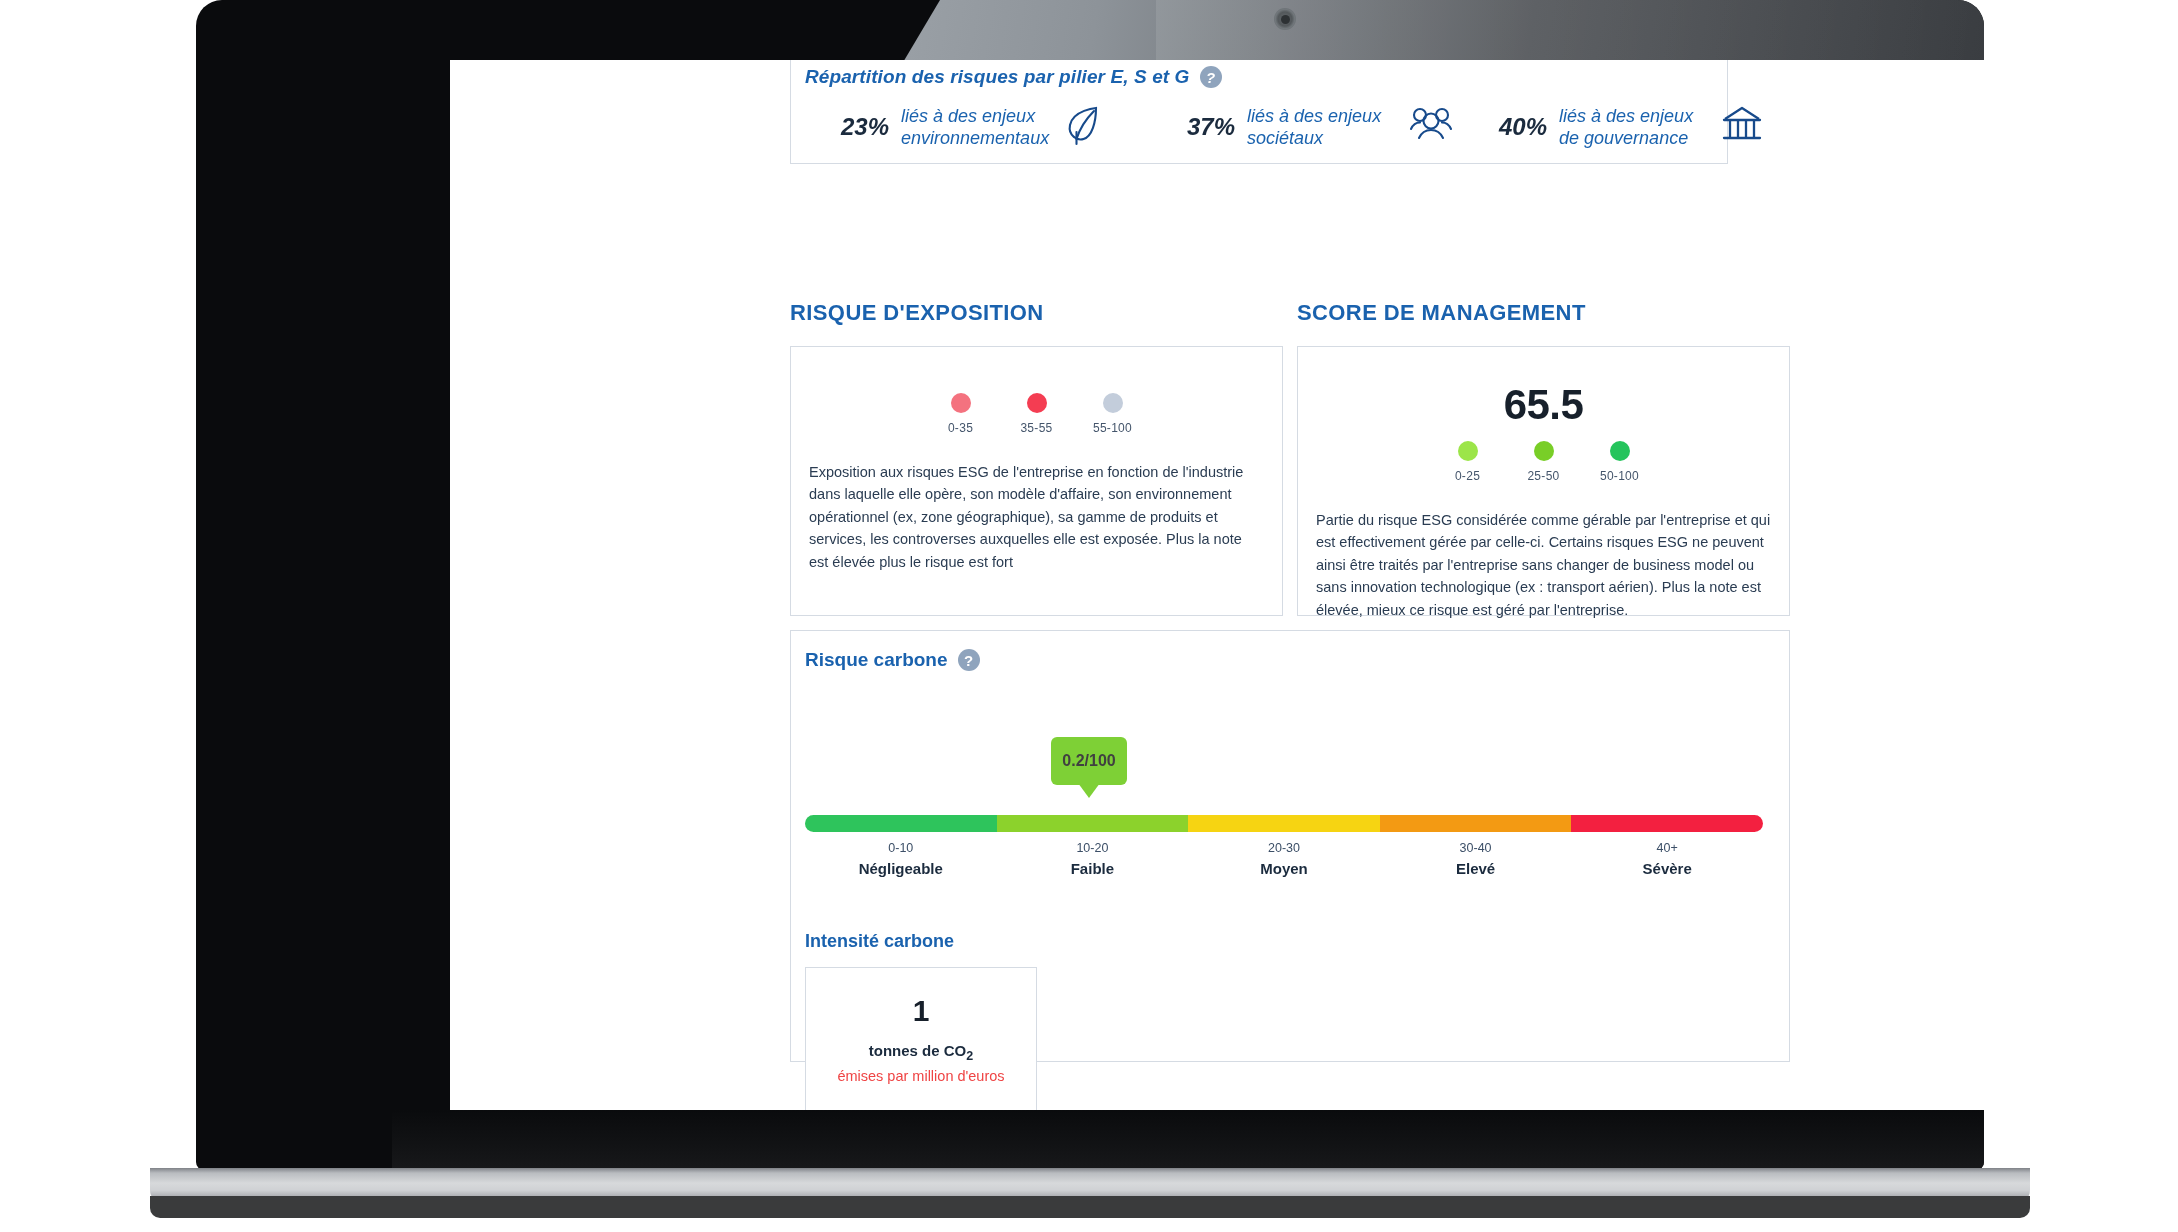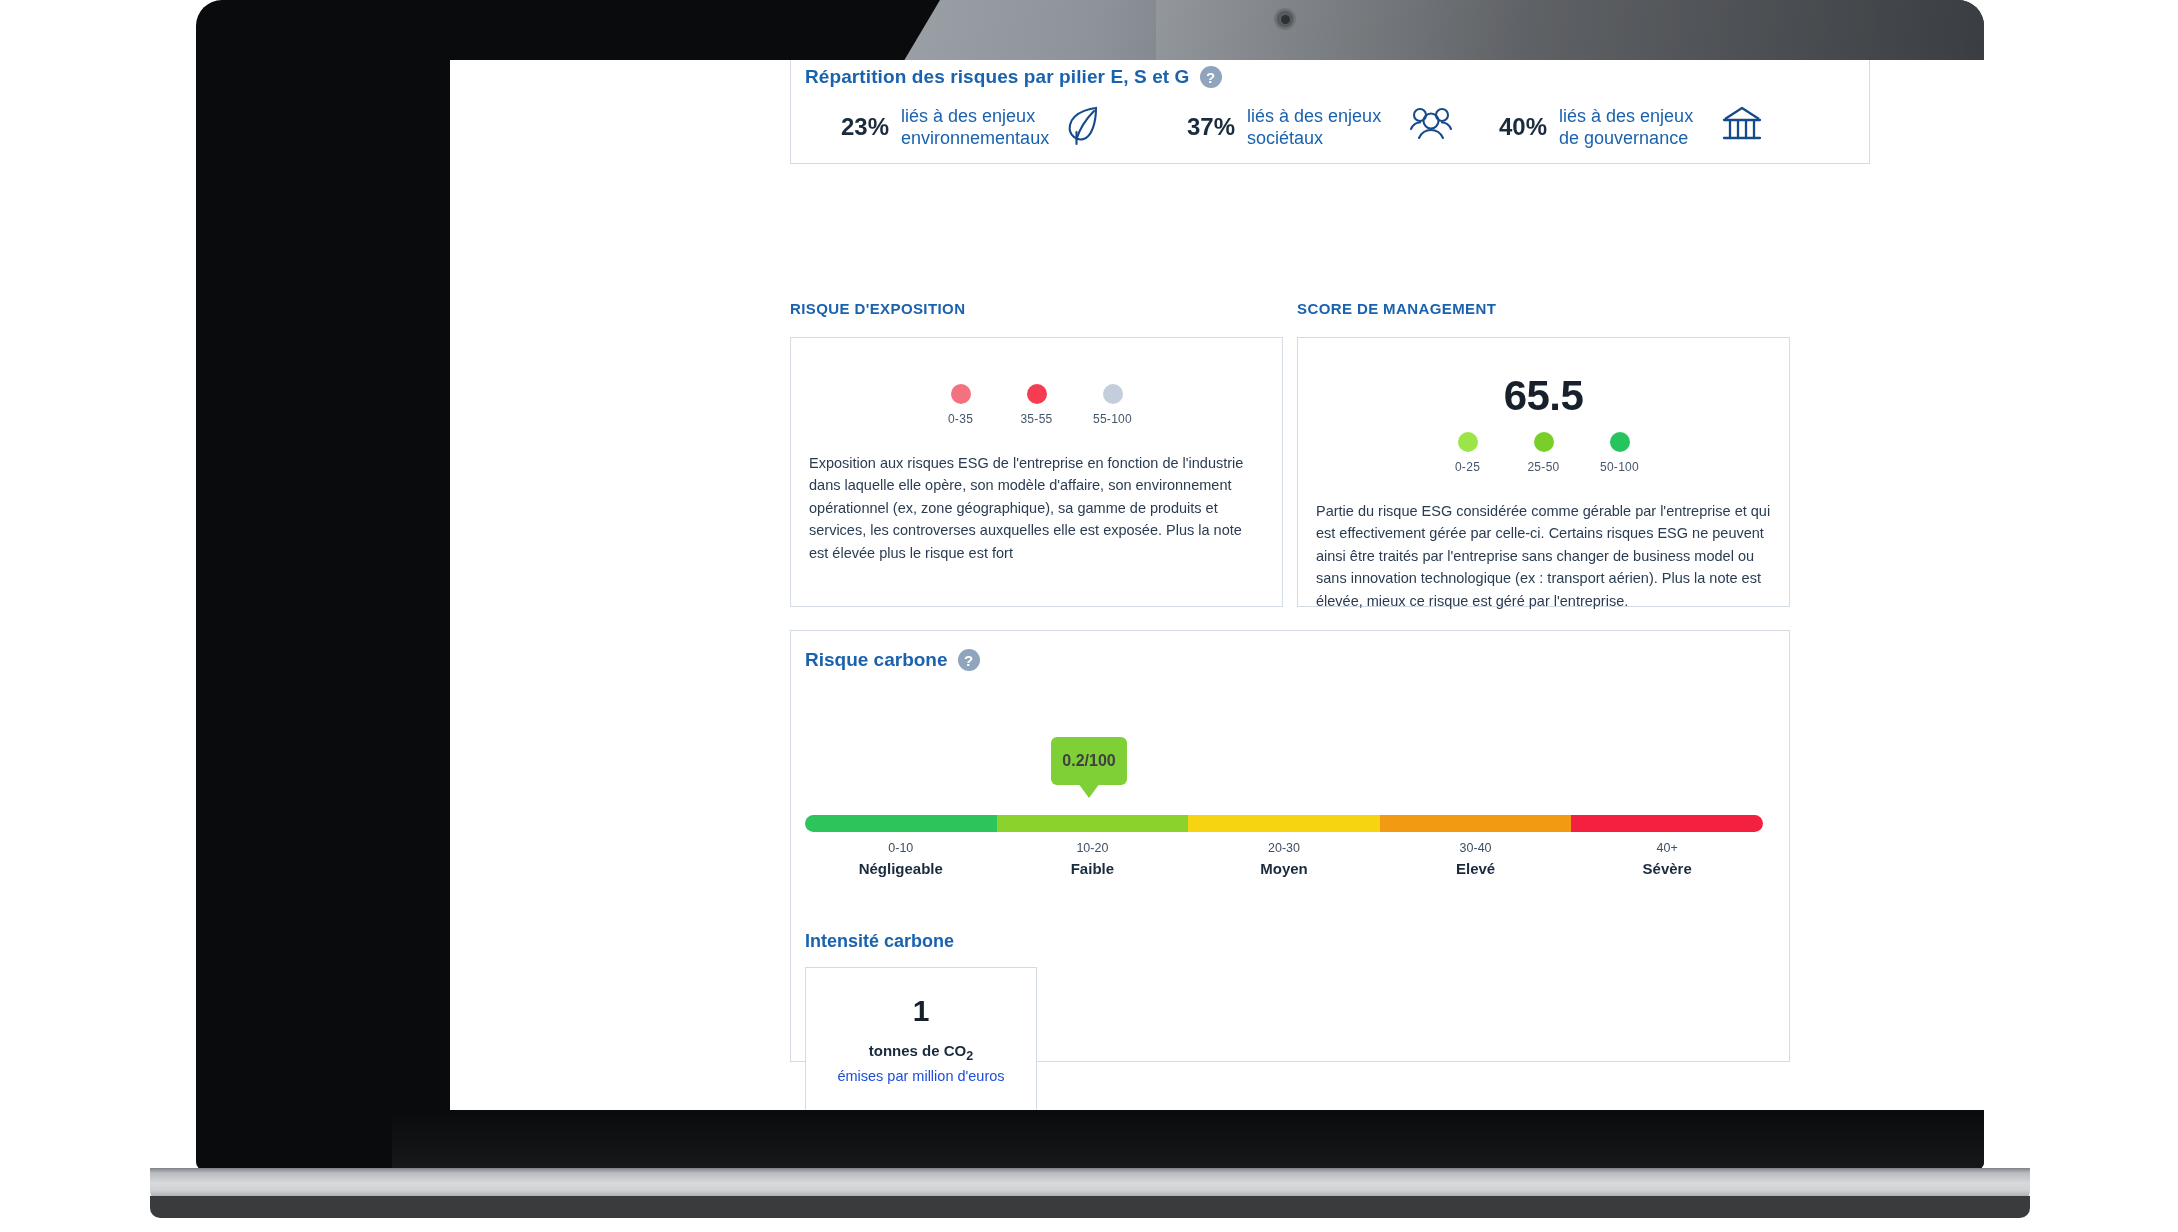--- a/index.html
+++ b/index.html
@@ -98,24 +98,25 @@
     position: relative;
     width: 1674px; height: 1050px;
     padding: 0;
     background: #fff;
   }
 
   
   .pillar-card {
     position: absolute;
     left: 340px; top: -10px;
-    width: 1080px; height: 114px;
+    width: 938px; height: 114px;
     border: 1px solid #d5dbe3;
     border-top: none;
     background: #fff;
+    font-style: italic;
   }
   .pillar-title {
     position: absolute;
     left: 14px; top: 16px;
     display: flex; align-items: center; gap: 10px;
     font-size: 19px; font-weight: bold; color: #1a62ae;
     letter-spacing: .1px;
   }
   .help-icon {
     display: inline-flex; align-items: center; justify-content: center;
@@ -139,21 +140,21 @@
   .pillar-pct {
     font-size: 24px; font-weight: bold; color: #1b2b3e; white-space: nowrap;
   }
   .pillar-label {
     font-size: 18px; color: #1a62ae; line-height: 1.25; max-width: 150px;
   }
   .pillar-ico { color: #174a8b; flex: 0 0 auto; }
 
   
   .section-title {
-    font-size: 15px; font-weight: bold; color: #1a62ae;
+    font-size: 22px; font-weight: bold; color: #1a62ae;
     letter-spacing: .4px; text-transform: uppercase;
   }
 
   
   .scores {
     position: absolute;
     left: 340px; top: 240px;
     width: 1000px;
     display: flex; gap: 14px;
   }
@@ -244,21 +245,21 @@
   .intensity-box {
     position: absolute; left: 14px; top: 336px;
     width: 232px; height: 158px;
     border: 1px solid #d5dbe3;
     background: #fff;
     text-align: center;
     padding-top: 26px;
   }
   .int-value { font-size: 30px; font-weight: bold; color: #17202b; }
   .int-unit { font-size: 15px; font-weight: bold; color: #1b2b3e; margin-top: 14px; }
-  .int-sub { font-size: 14.5px; color: #1d4ed8; line-height: 1.45; margin-top: 3px; }
+  .int-sub { font-size: 14.5px; color: #ef4444; line-height: 1.45; margin-top: 3px; }
 </style>
 </head>
 <body>
 
 <div class="stage">
 
   <div class="laptop-body">
     <div class="bezel-sheen"></div>
     <div class="bezel-sheen2"></div>
     <div class="webcam"></div>

